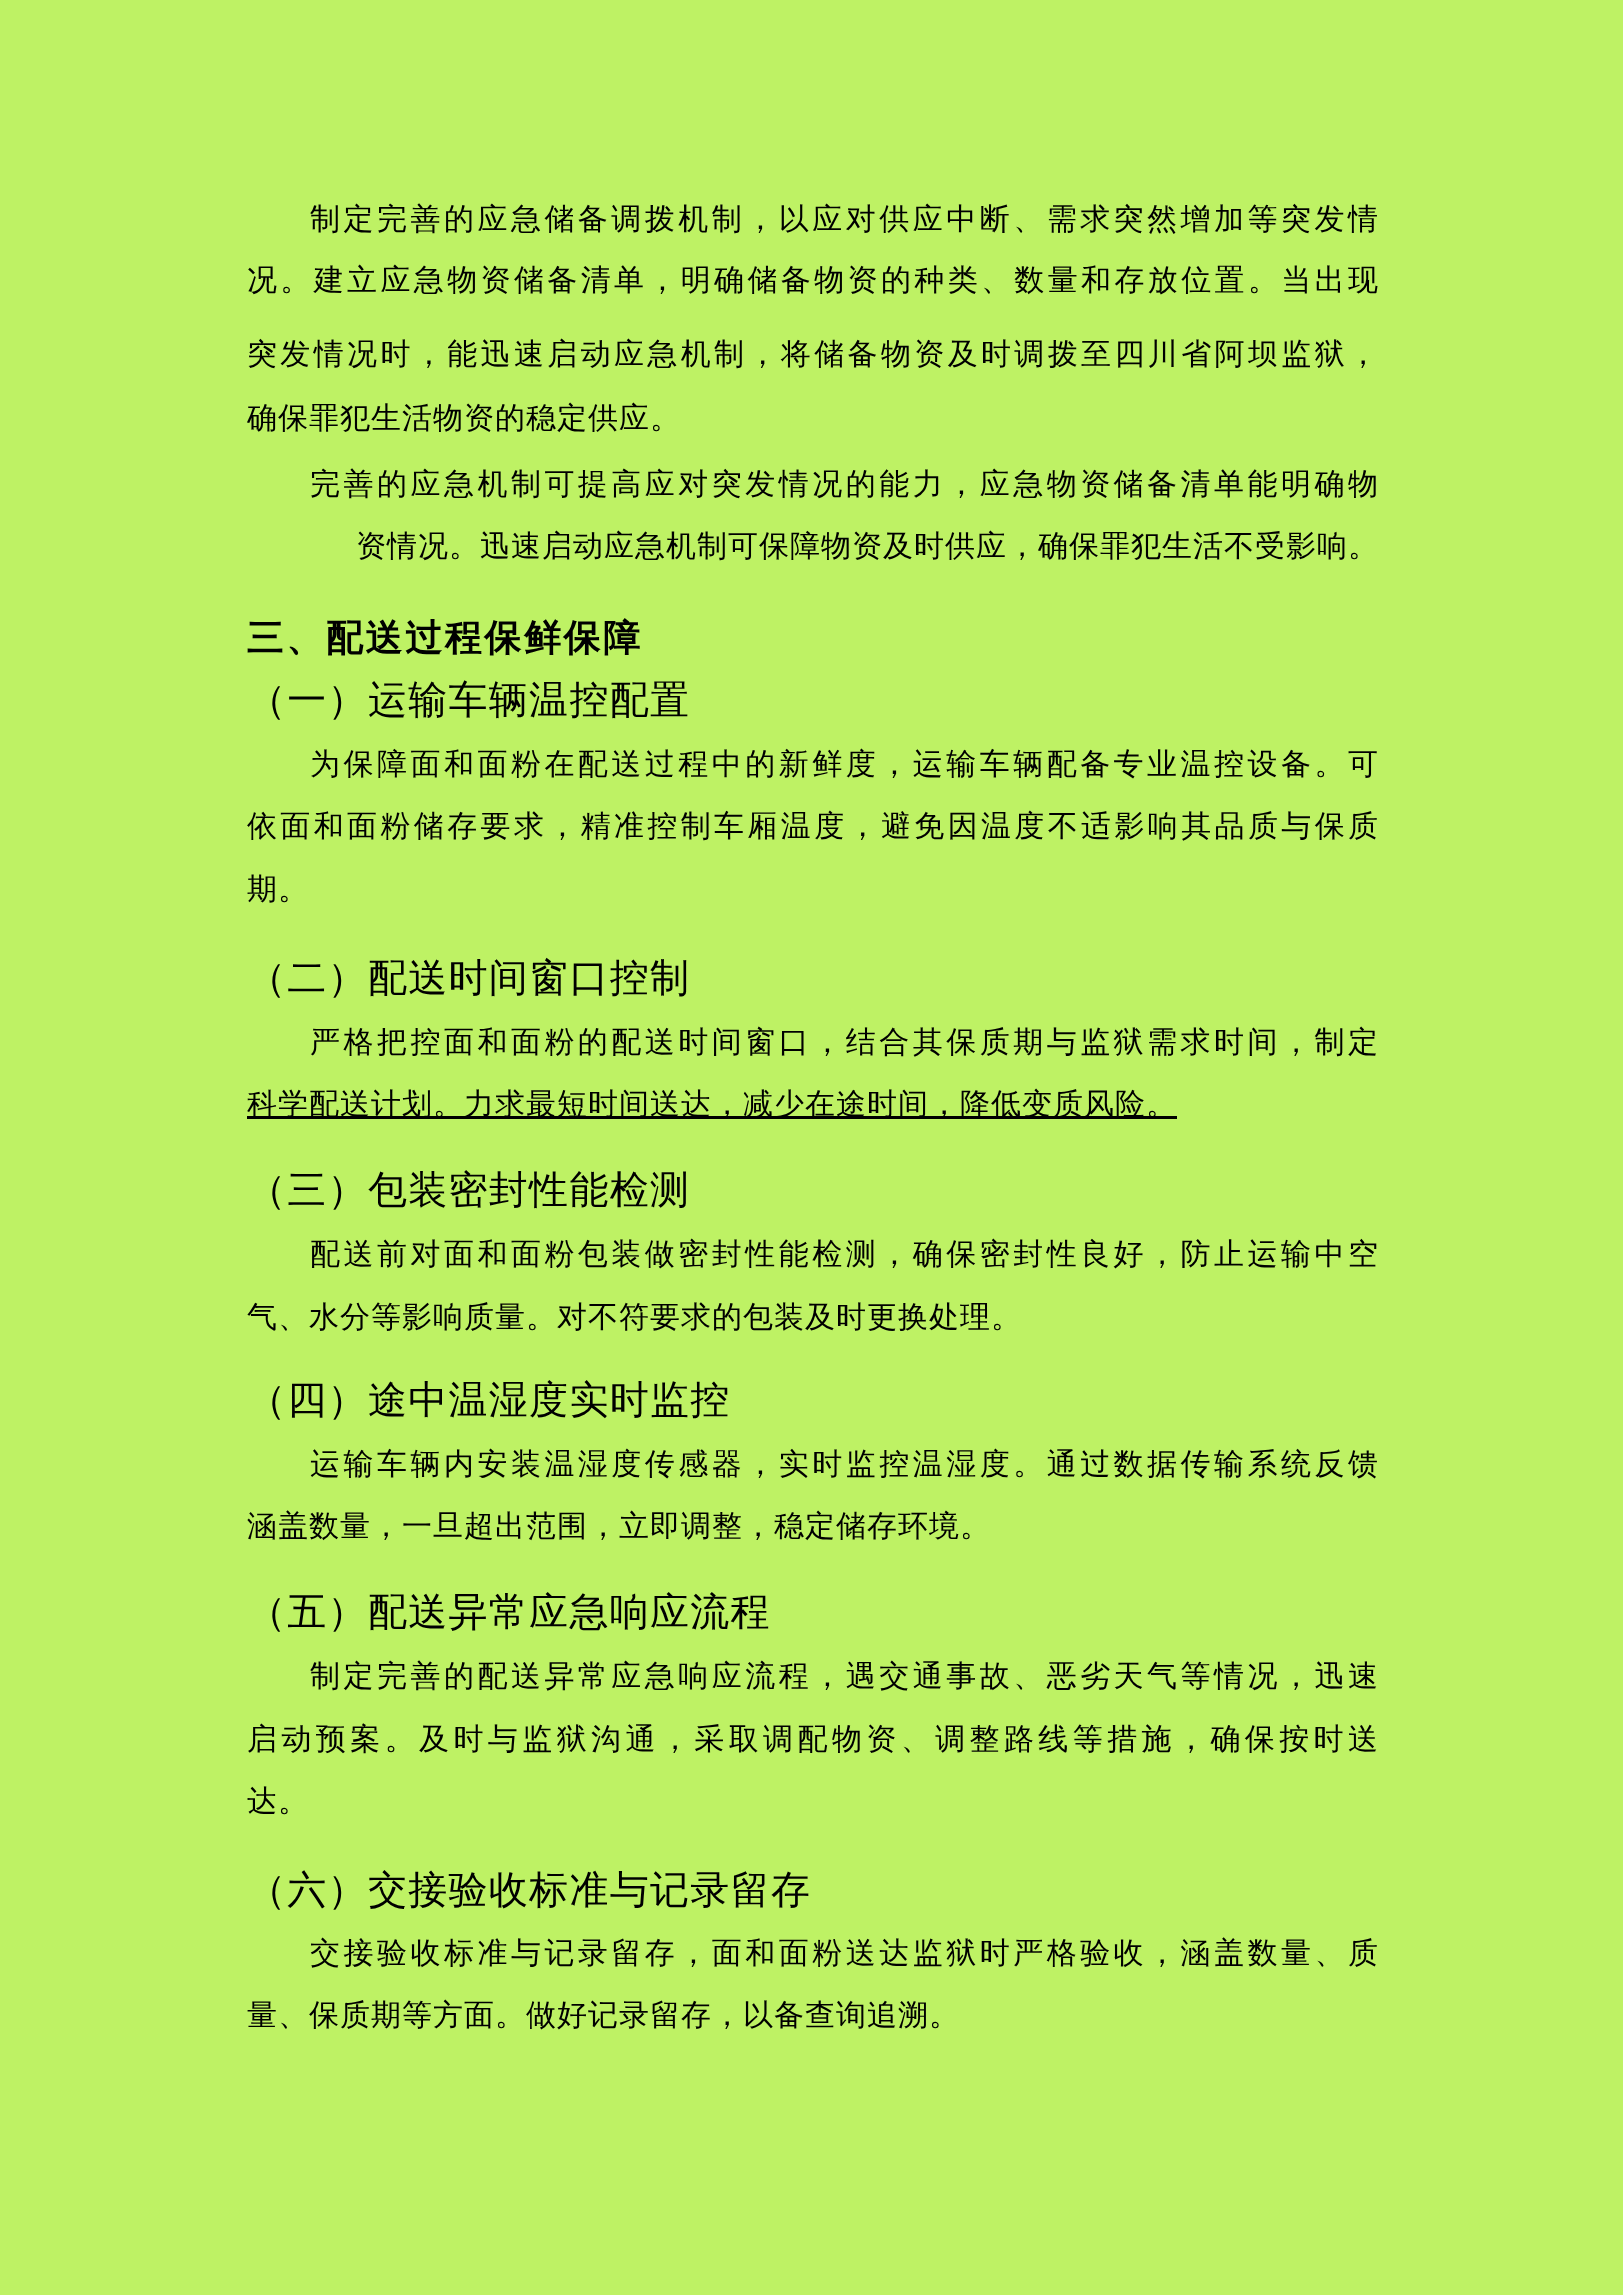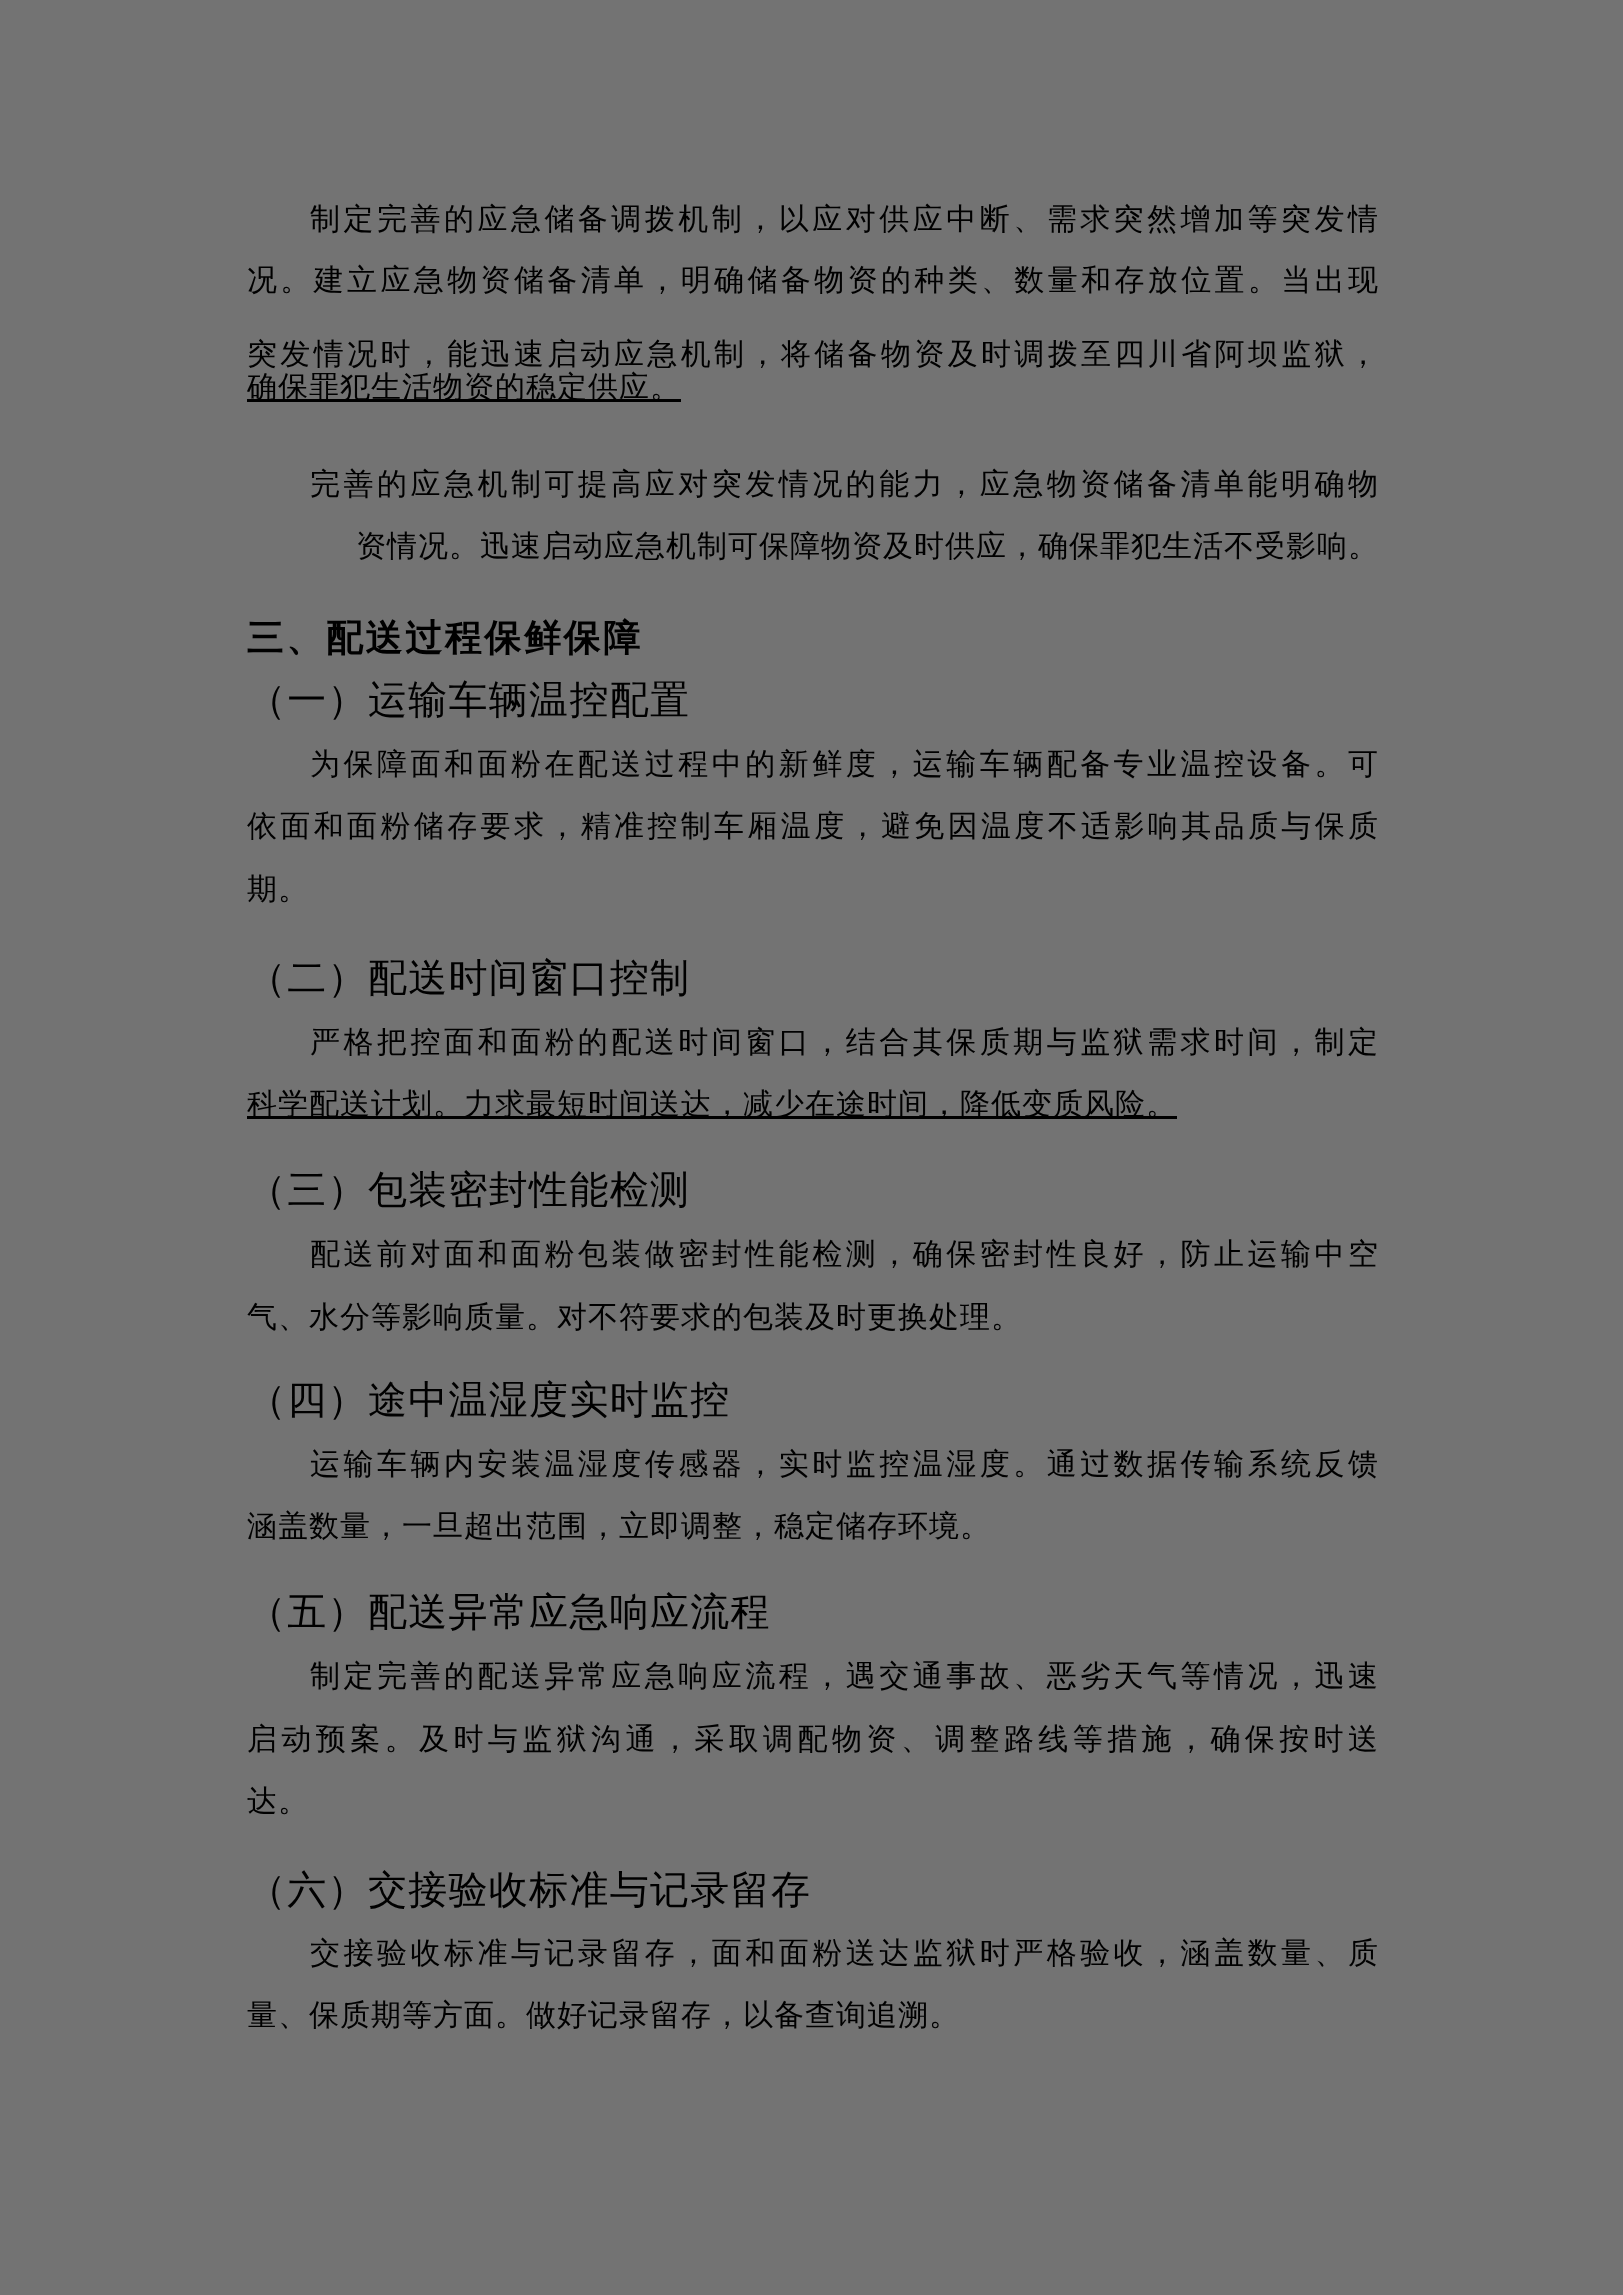--- a/index.html
+++ b/index.html
@@ -1,37 +1,37 @@
 <!DOCTYPE html>
 <html style="font-size:10.5px"><head>
 <meta charset="utf-8">
 <style>
   html, body { margin: 0; padding: 0; background: #ffffff; }
   body { width: 1623px; height: 2295px; position: relative; overflow: hidden;
          font-family: "DejaVu Serif", "Liberation Serif", serif; color: #000000; }
-  .page { position: absolute; left: 0; top: 0; width: 1623px; height: 2295px; background: #737373; }
+  .page { position: absolute; left: 0; top: 0; width: 1623px; height: 2295px; background: #bef264; }
   .line { position: absolute; left: 247px; width: 1132px; white-space: nowrap;
           font-size: 30px; line-height: 30px; letter-spacing: 1px; }
   .line.indent { left: 310px; width: 1069px; }
   .justify { text-align: justify; text-align-last: justify; }
   .h1 { position: absolute; left: 247px; font-size: 37px; line-height: 38px; font-weight: bold;
         white-space: nowrap; letter-spacing: 2.6px; }
   .h2 { position: absolute; left: 247px; font-size: 39px; line-height: 33px; white-space: nowrap;
         letter-spacing: 1.3px; }
 </style>
 </head>
 <body>
 
 <div class="page">
 
   <div>
     <div class="line indent justify" style="top:204px;">制定完善的应急储备调拨机制，以应对供应中断、需求突然增加等突发情</div>
     <div class="line justify" style="top:265px;">况。建立应急物资储备清单，明确储备物资的种类、数量和存放位置。当出现</div>
     <div class="line justify" style="top:327px;margin-top:12px;">突发情况时，能迅速启动应急机制，将储备物资及时调拨至四川省阿坝监狱，</div>
-    <div class="line" style="top:372px;text-decoration:underline;">确保罪犯生活物资的稳定供应。</div>
+    <div class="line" style="top:403px;">确保罪犯生活物资的稳定供应。</div>
   </div>
 
   <div>
     <div class="line indent justify" style="top:469px;">完善的应急机制可提高应对突发情况的能力，应急物资储备清单能明确物</div>
     <div class="line" style="top:531px;text-align:right;">资情况。迅速启动应急机制可保障物资及时供应，确保罪犯生活不受影响。</div>
   </div>
 
   <div class="h1" style="top:618px;">三、配送过程保鲜保障</div>
 
   <div>

